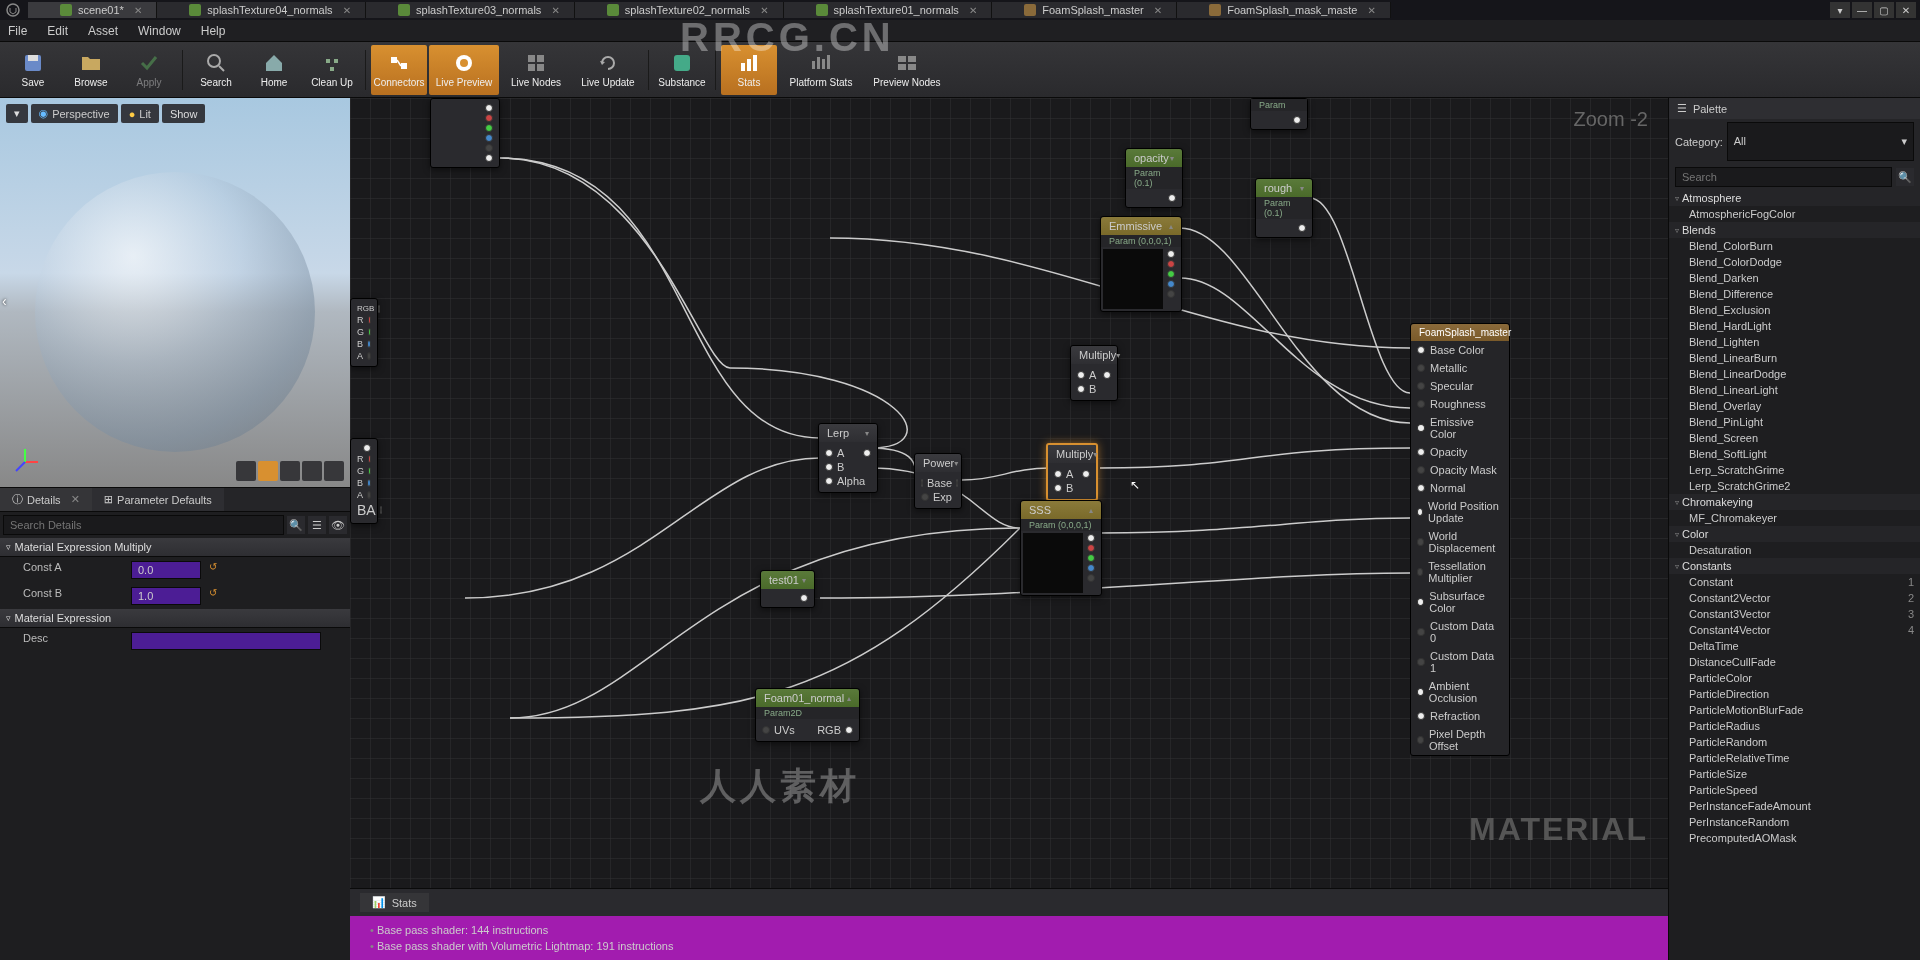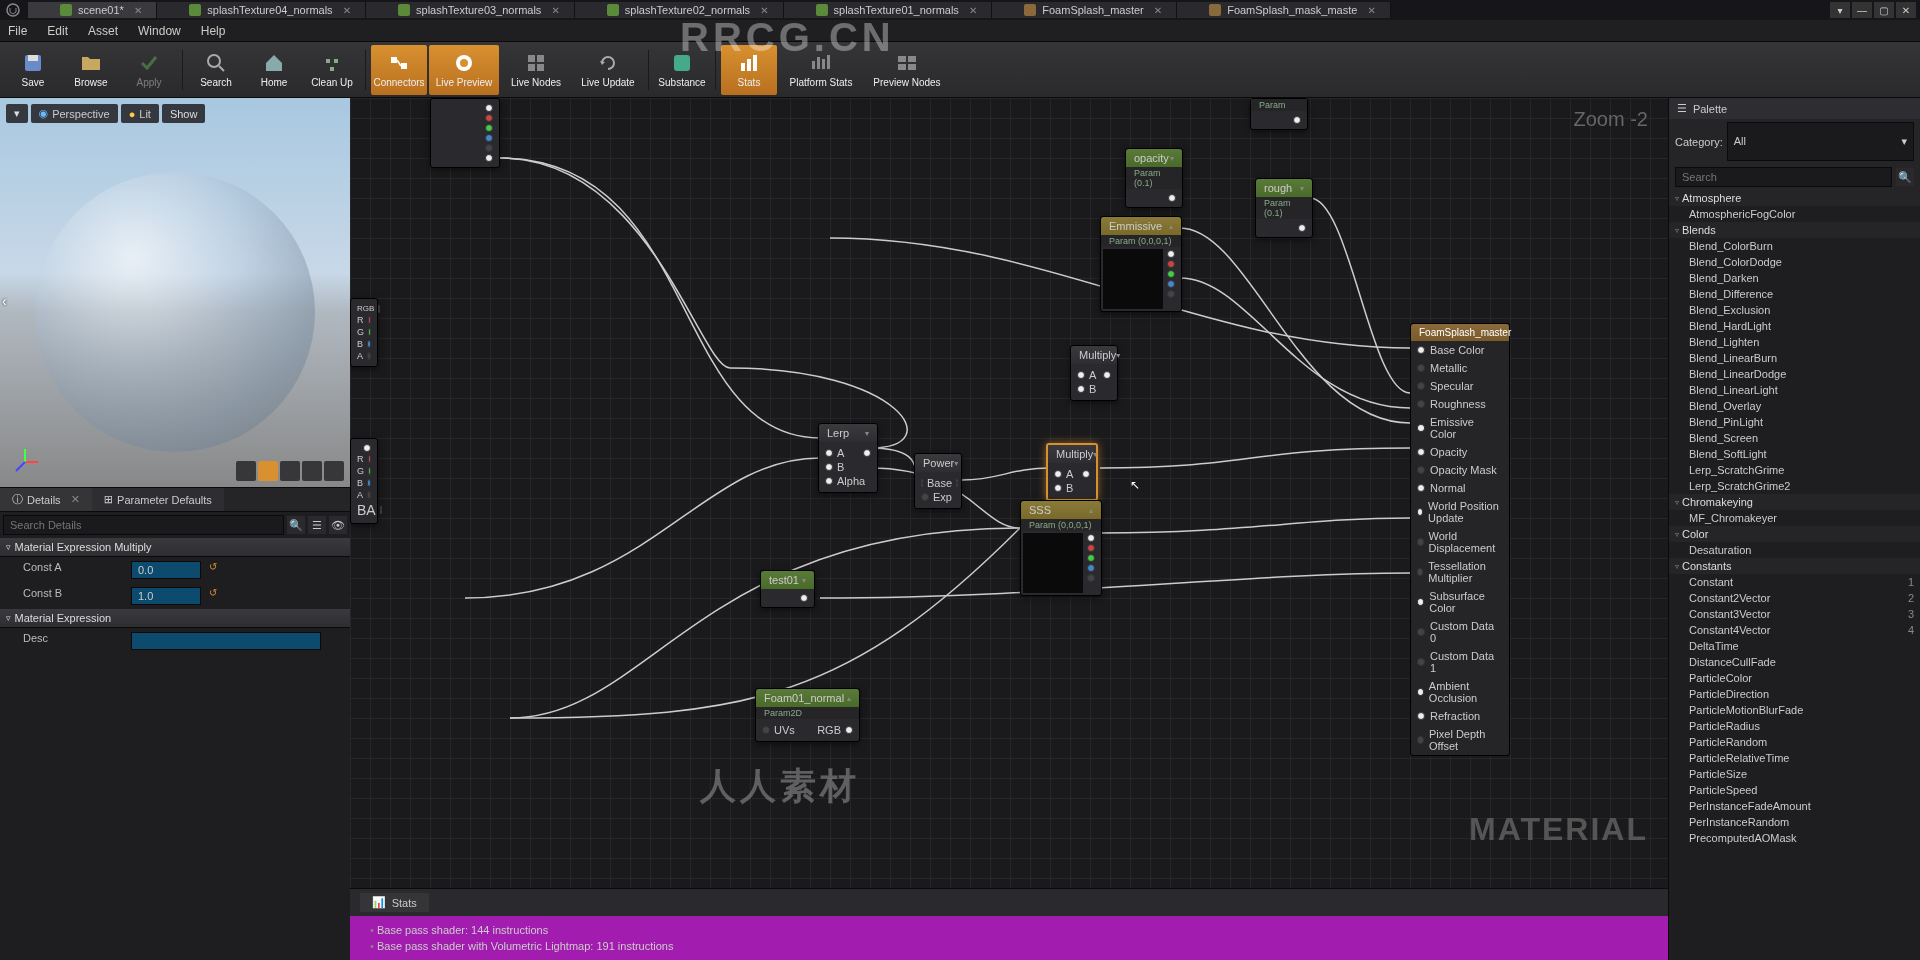--- a/index.html
+++ b/index.html
@@ -40,21 +40,21 @@
 .dtab{padding:4px 12px;background:#2e2e32;display:flex;align-items:center;gap:4px;font-size:11px}
 .dtab.active{background:#353538}
 .dtab-close{color:#888;margin-left:6px}
 .search-row{display:flex;padding:3px;background:#1e1e20;gap:3px;align-items:center}
 .search-input{flex:1;background:#1a1a1c;border:1px solid #0a0a0a;padding:3px 6px;color:#888;font-size:11px}
 .search-ico{width:18px;height:18px;display:flex;align-items:center;justify-content:center;background:#2a2a2e}
 .cat-header{background:linear-gradient(#3a3a3e,#2e2e32);padding:3px 6px;font-size:11px;color:#ddd;display:flex;align-items:center;gap:4px;border-bottom:1px solid #0a0a0a}
 .cat-header::before{content:"▿";font-size:9px}
 .prop-row{display:flex;padding:4px 23px;gap:8px}
 .prop-label{width:100px;color:#bbb;font-size:11px}
-.prop-input{background:#0c4a6e;border:1px solid #0a0a0a;padding:2px 6px;width:70px;color:#ccc;font-size:11px}
+.prop-input{background:#4c1d95;border:1px solid #0a0a0a;padding:2px 6px;width:70px;color:#ccc;font-size:11px}
 .prop-input.wide{width:190px}
 .prop-reset{width:12px;height:12px;color:#d89030;font-size:10px}
 .center{flex:1;display:flex;flex-direction:column;position:relative}
 .graph{flex:1;background:#1a1a1c;background-image:linear-gradient(rgba(50,50,52,0.5) 1px,transparent 1px),linear-gradient(90deg,rgba(50,50,52,0.5) 1px,transparent 1px);background-size:20px 20px;position:relative;overflow:hidden}
 .zoom-label{position:absolute;top:10px;right:20px;color:#666;font-size:20px}
 .material-label{position:absolute;bottom:40px;right:20px;color:#555;font-size:32px;font-weight:bold;letter-spacing:2px}
 .node{position:absolute;background:#2a2a2e;border:1px solid #000;border-radius:3px;box-shadow:0 2px 6px rgba(0,0,0,0.5)}
 .node.selected{border:2px solid #d89030;box-shadow:0 0 8px rgba(216,144,48,0.6)}
 .node-header{padding:3px 8px;font-size:10px;color:#eee;border-radius:3px 3px 0 0;display:flex;justify-content:space-between;align-items:center}
 .node-header.green{background:linear-gradient(#5a7a3a,#4a6a2a)}

